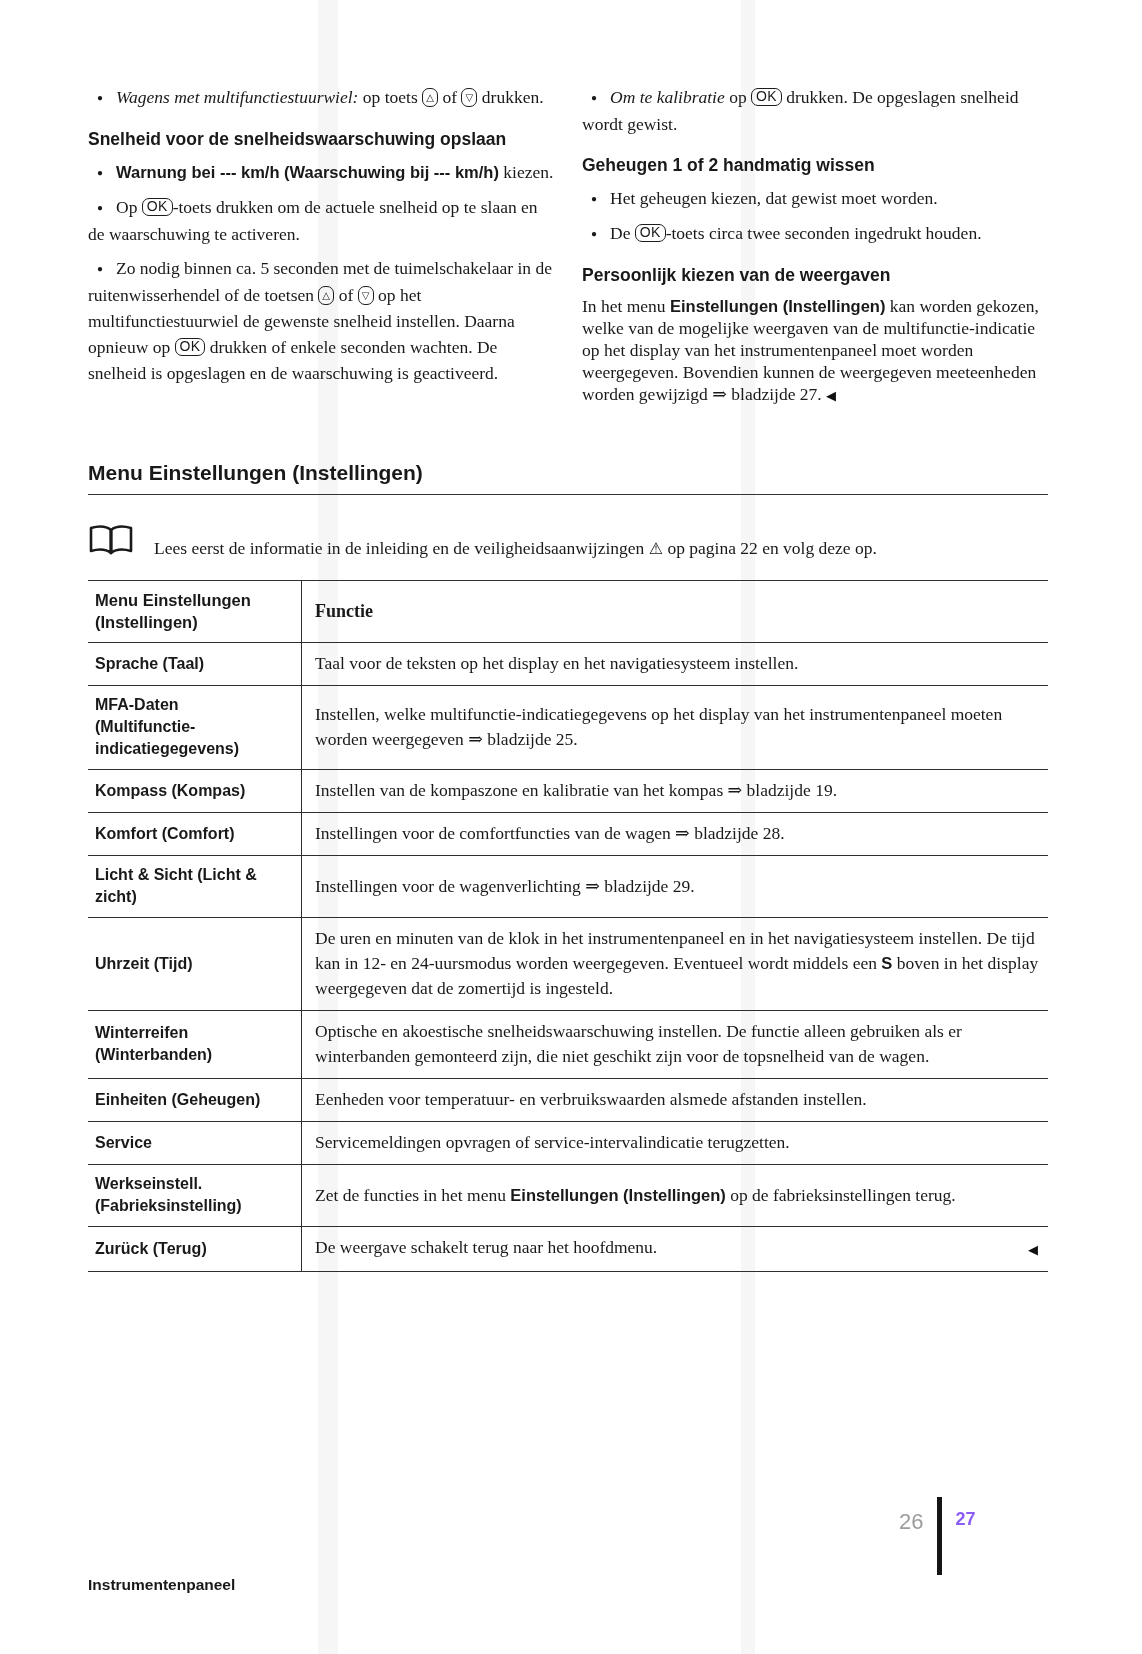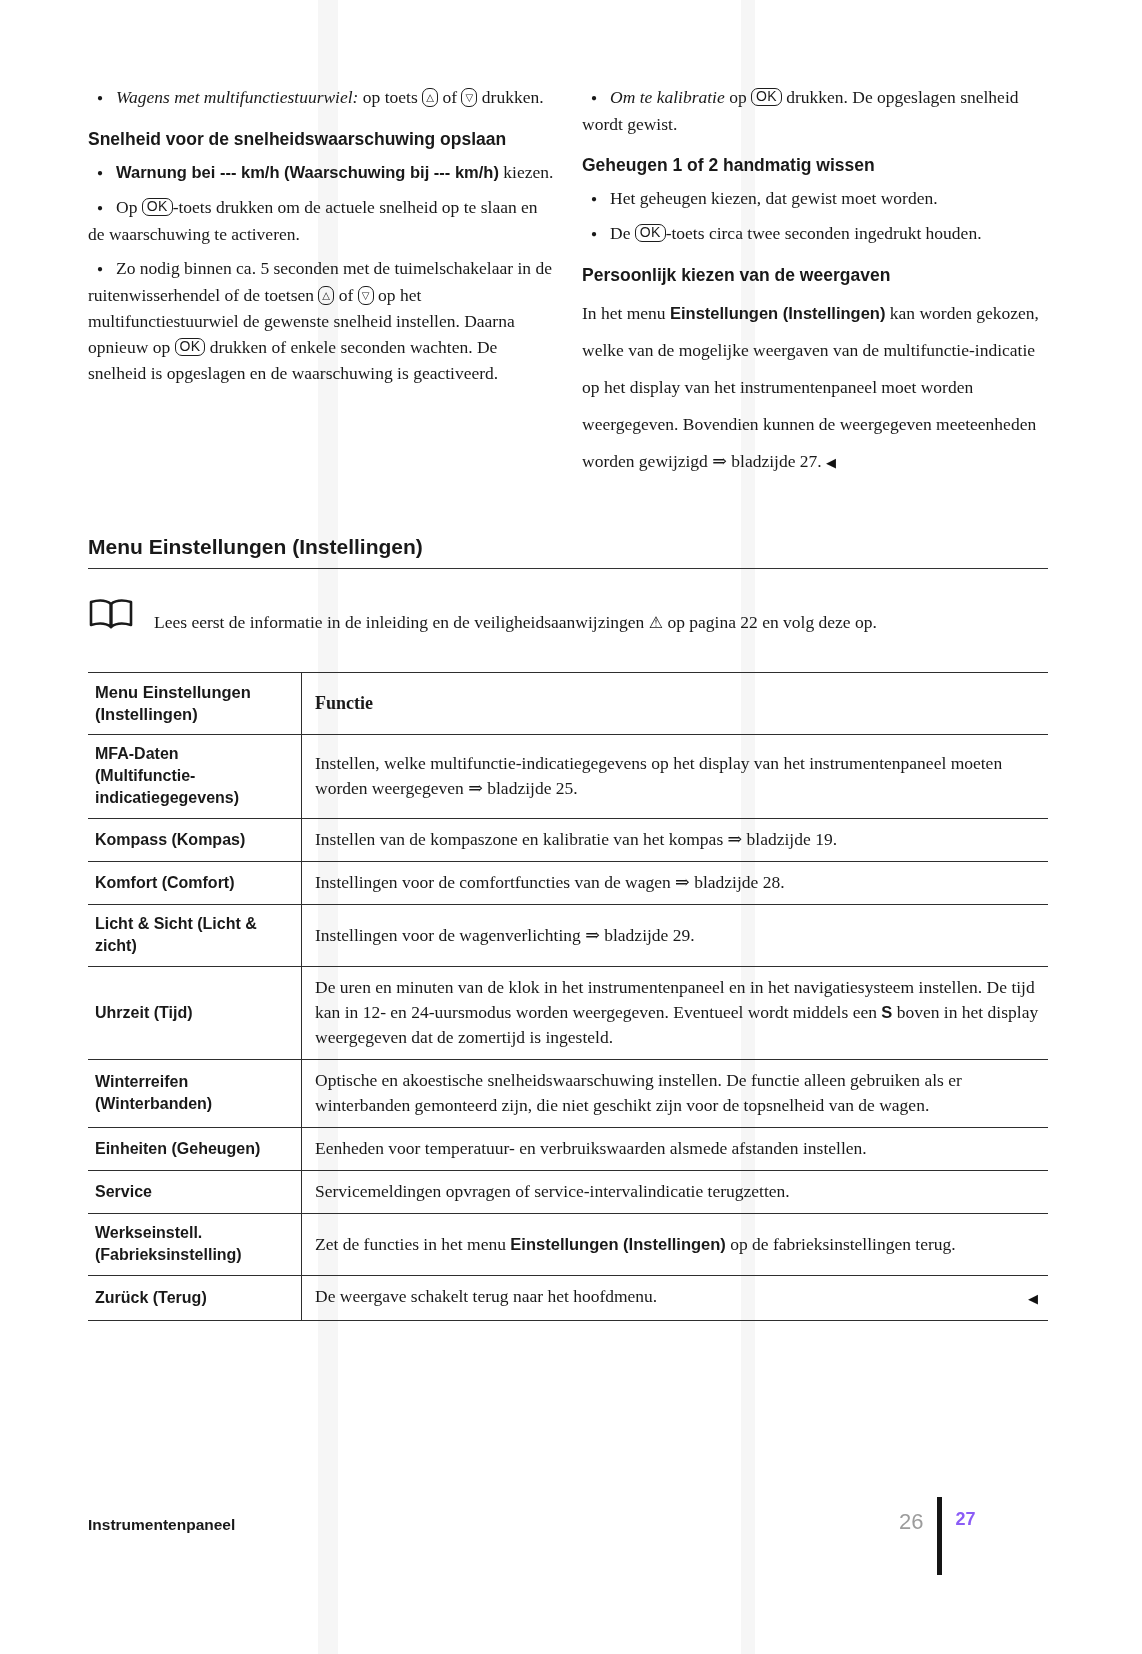--- a/index.html
+++ b/index.html
@@ -8,21 +8,21 @@
     box-sizing:border-box;margin:0 auto;
     font-family:"Liberation Serif","DejaVu Serif",serif;color:#191919;text-decoration:underline;
   }
   .content{position:absolute;left:88px;top:84px;width:960px;}
 
   
   .columns{display:flex;gap:28px;}
   .col{flex:1;min-width:0;}
   .bullet{margin:0 0 8px;font-size:17.5px;line-height:26px;}
   .bullet::before{content:"\25CF";display:inline-block;font-size:10px;vertical-align:2px;margin:0 13px 0 9px;}
-  .para{margin:4px 0 8px;font-size:17.5px;line-height:37px;}
+  .para{margin:4px 0 8px;font-size:17.5px;line-height:22px;}
   .sub{
     font-family:"Liberation Sans","DejaVu Sans",sans-serif;font-weight:700;
     font-size:17.5px;line-height:24px;margin:16px 0 8px;max-width:436px;
   }
   .seg-i{font-style:italic;}
   .seg-b{font-family:"Liberation Sans","DejaVu Sans",sans-serif;font-weight:700;font-size:16.5px;}
 
   
   .key-btn{
     display:inline-block;font-family:"Liberation Sans","DejaVu Sans",sans-serif;
@@ -39,36 +39,36 @@
   
   .section-title{font-family:"Liberation Sans","DejaVu Sans",sans-serif;font-weight:700;font-size:21px;margin:46px 0 0;}
   .title-rule{border-top:1.6px solid #333;margin-top:9px;}
 
   
   .note{display:flex;gap:20px;margin-top:26px;align-items:flex-end;}
   .book{flex:0 0 auto;margin-top:3px;}
   .note-text{margin:0;font-size:17.5px;line-height:26px;}
 
   
-  .menu-table{width:100%;border-collapse:collapse;margin-top:36px;}
+  .menu-table{width:100%;border-collapse:collapse;margin-top:18px;}
   .menu-table th,.menu-table td{border-bottom:1.6px solid #2e2e2e;text-align:left;}
   .menu-table thead th{border-top:1.6px solid #2e2e2e;}
   .cell-name{
     width:196px;border-right:1.6px solid #2e2e2e;
     font-family:"Liberation Sans","DejaVu Sans",sans-serif;font-weight:700;
     font-size:16px;line-height:22px;padding:8px 10px 9px 7px;vertical-align:middle;
     white-space:pre-line;
   }
   .th-name{font-size:16.5px;}
   .th-func{font-family:"Liberation Serif","DejaVu Serif",serif;font-weight:700;font-size:18px;
     padding:8px 8px 9px 13px;vertical-align:middle;}
   .cell-func{font-size:17.5px;line-height:25px;padding:8px 8px 9px 13px;vertical-align:middle;}
 
   
-  .footer-label{position:absolute;left:88px;top:1516px;
+  .footer-label{position:absolute;left:88px;top:1576px;
     font-family:"Liberation Sans","DejaVu Sans",sans-serif;font-weight:700;font-size:15.5px;}
   .pagenums{position:absolute;left:899px;top:1497px;display:flex;align-items:flex-start;
     font-family:"Liberation Sans","DejaVu Sans",sans-serif;}
   .prev{color:#9c9c9c;font-size:22px;margin-top:12px;}
   .bar{width:5px;height:78px;background:#151515;margin:0 13px 0 14px;}
   .cur{font-weight:700;font-size:18px;margin-top:12px;color:#8b5cf6;}
 
   
   .artifact{position:absolute;top:0;bottom:0;background:rgba(70,70,70,0.05);pointer-events:none;}
   .artifact-1{left:318px;width:20px;}
@@ -120,20 +120,24 @@
     <table class="menu-table">
       <thead>
         <tr>
           <th class="cell-name th-name">Menu Einstellungen
 (Instellingen)</th>
           <th class="th-func">Functie</th>
         </tr>
       </thead>
       <tbody>
           <tr>
+            <td class="cell-name">Sprache (Taal)</td>
+            <td class="cell-func"><span>Taal voor de teksten op het display en het navigatiesysteem instellen.</span></td>
+          </tr>
+          <tr>
             <td class="cell-name">MFA-Daten
 (Multifunctie-
 indicatiegegevens)</td>
             <td class="cell-func"><span>Instellen, welke multifunctie-indicatiegegevens op het display van het instrumentenpaneel moeten worden weergegeven ⇒ bladzijde 25.</span></td>
           </tr>
           <tr>
             <td class="cell-name">Kompass (Kompas)</td>
             <td class="cell-func"><span>Instellen van de kompaszone en kalibratie van het kompas ⇒ bladzijde 19.</span></td>
           </tr>
           <tr>

